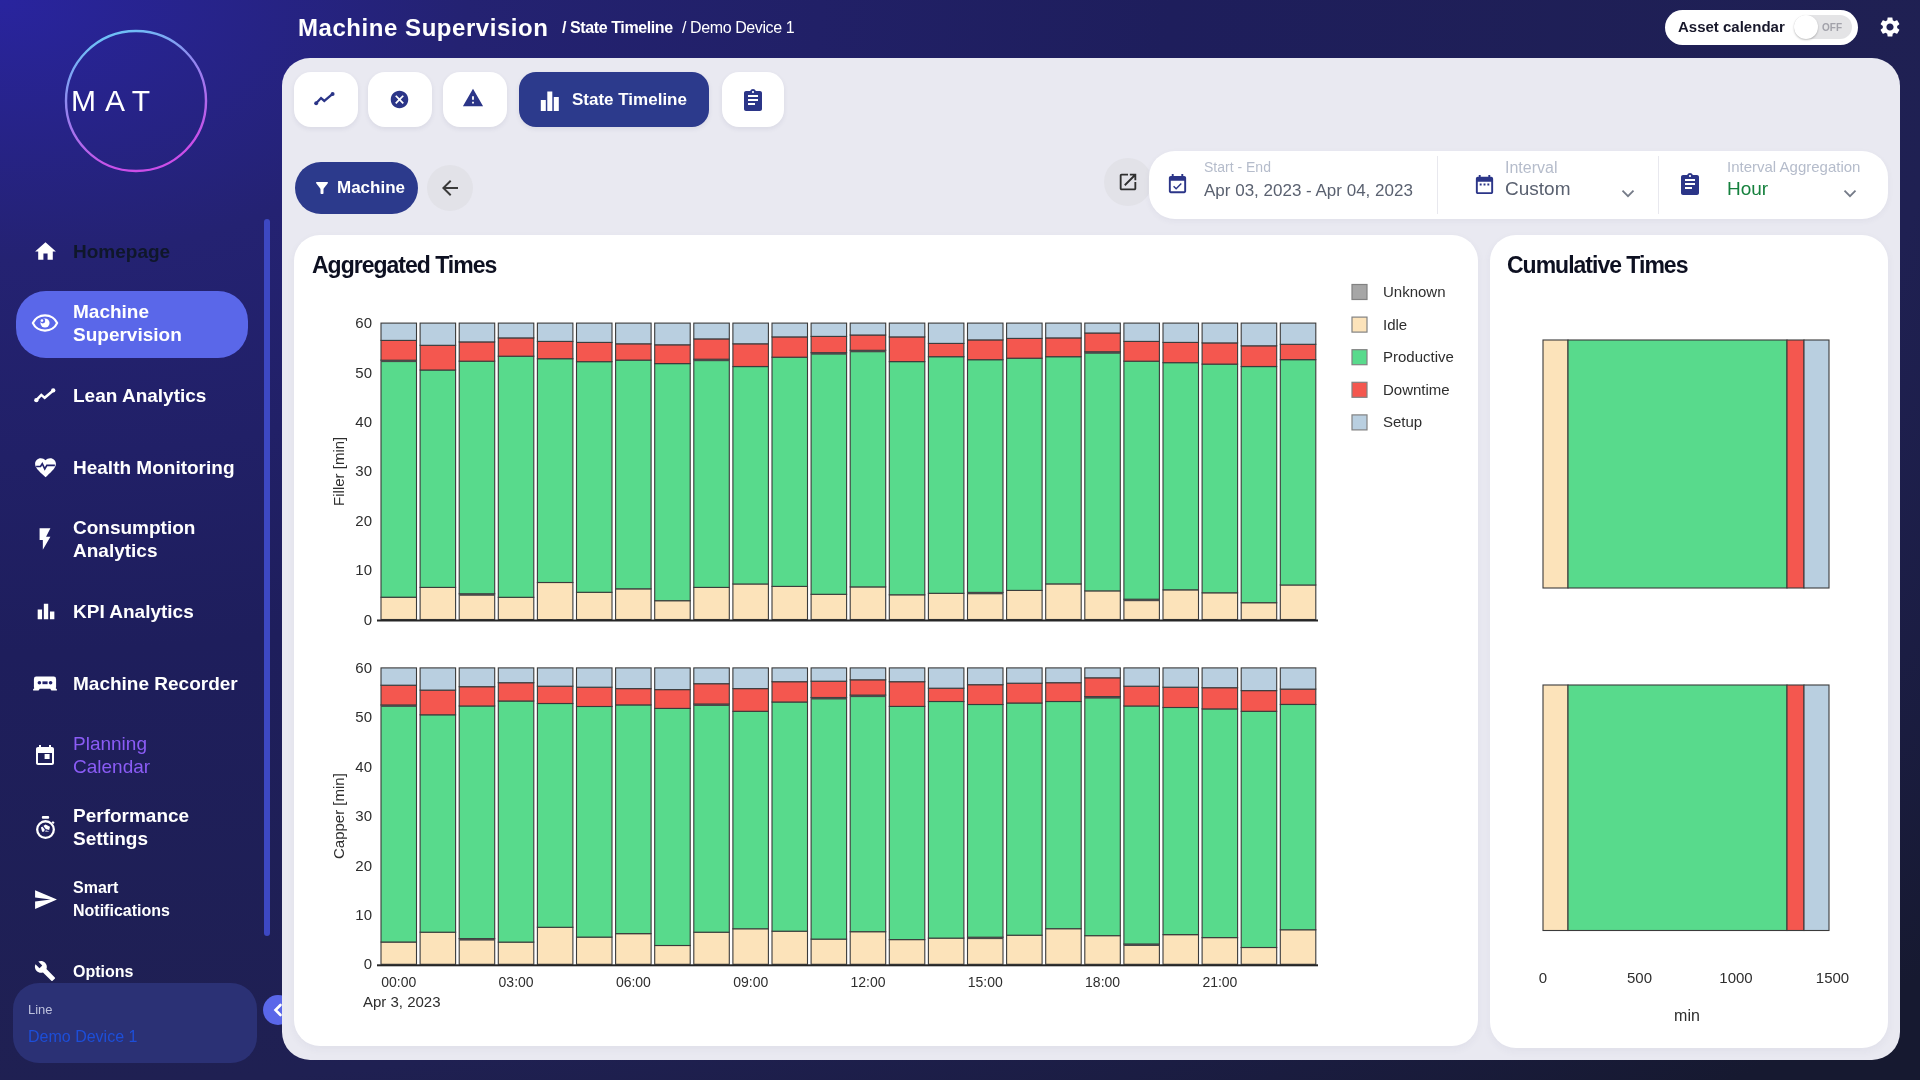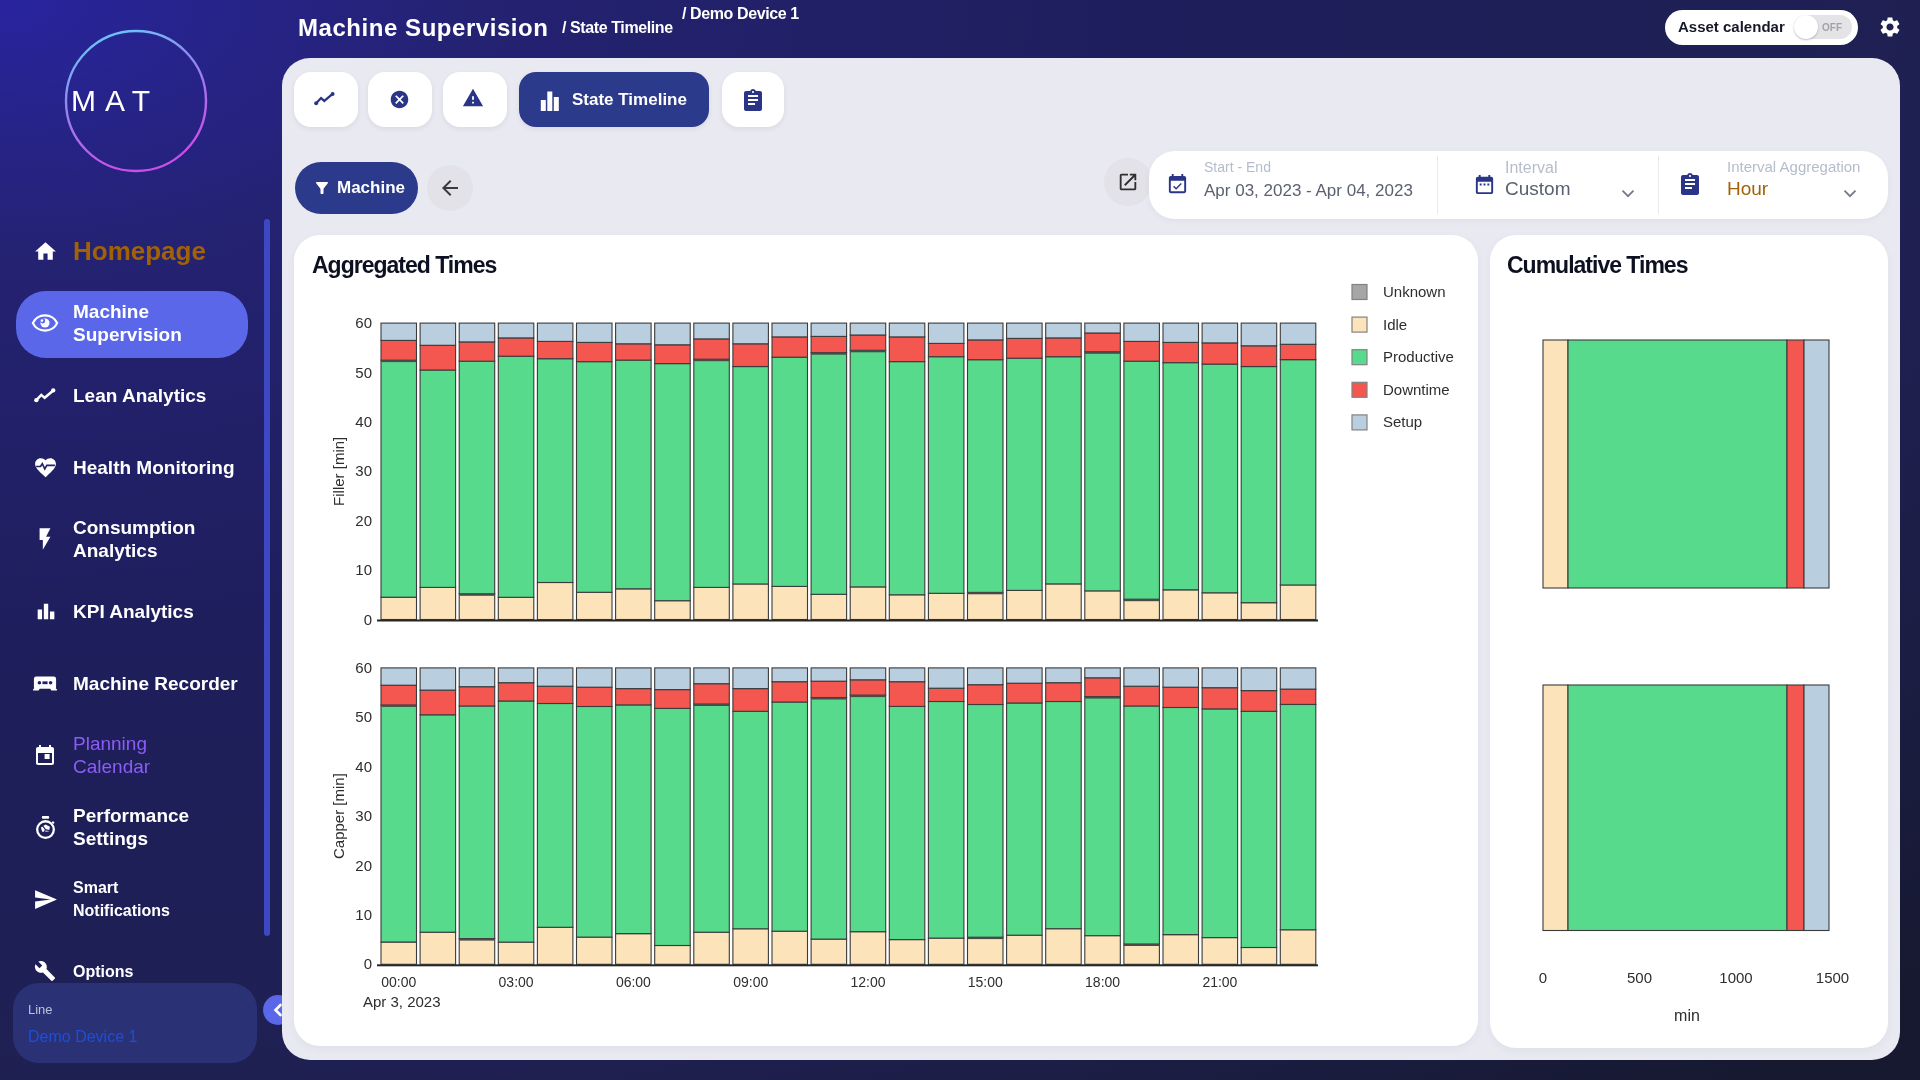--- a/index.html
+++ b/index.html
@@ -17,21 +17,21 @@
       </linearGradient>
     </defs>
 <circle cx="74" cy="74" r="70" fill="none" stroke="url(#lg)" stroke-width="2.4"></circle>
   </svg>
 <div class="abs" style="left:62px;top:84px;width:148px;text-align:left;color:#fff;font-size:30px;letter-spacing:9px;text-indent:9px;font-weight:400">MAT</div>
 <div class="abs" style="left:264px;top:219px;width:6px;height:717px;border-radius:3px;background:#3d48c3"></div>
 <div class="abs" style="left:16px;top:291px;width:232px;height:67px;border-radius:30px;background:#5a67e9"></div>
 <svg style="position:absolute;left:32.5px;top:238.5px" width="25" height="25" viewBox="0 0 24 24">
     <path d="M10 20v-6h4v6h5v-8h3L12 3 2 12h3v8z" fill="#fff"></path>
   </svg>
-<div class="abs" style="left:73px;top:239.5px;width:200px;font-size:26px;font-weight:700;color:#a16207;line-height:23px">Homepage</div>
+<div class="abs" style="left:73px;top:239.5px;width:200px;font-size:19px;font-weight:700;color:#0f172a;line-height:23px">Homepage</div>
 <svg class="abs" style="left:31.0px;top:308.5px" width="28" height="28" viewBox="0 0 24 24">
 <path d="M12 5.5C7 5.5 3.1 8.6 1.6 12c1.5 3.4 5.4 6.5 10.4 6.5s8.9-3.1 10.4-6.5C20.9 8.6 17 5.5 12 5.5z" fill="none" stroke="#fff" stroke-width="1.8"></path>
 <circle cx="12" cy="12" r="3.9" fill="#fff"></circle>
 <circle cx="10.1" cy="10.3" r="2.1" fill="#5a67e9"></circle>
 <circle cx="9.4" cy="9.9" r="1.15" fill="#fff"></circle>
   </svg>
 <div class="abs" style="left:73px;top:299.5px;width:200px;font-size:19px;font-weight:700;color:#fff;line-height:23px">Machine<br>Supervision</div>
 <svg class="abs" style="left:32.0px;top:382.0px" width="26" height="26" viewBox="0 0 24 24">
 <circle cx="4" cy="16.8" r="2" fill="#fff"></circle>
     <circle cx="19.6" cy="7.8" r="2" fill="#fff"></circle>
@@ -81,21 +81,21 @@
 <div class="abs" style="left:73px;top:959.5px;width:200px;font-size:16px;font-weight:700;color:#fff;line-height:23px">Options</div>
 <div class="abs" style="left:13px;top:983px;width:244px;height:80px;border-radius:26px;background:#2b3175"></div>
 <div class="abs" style="left:28px;top:1002px;font-size:13px;color:#bcc0dc">Line</div>
 <div class="abs" style="left:28px;top:1028px;font-size:16px;color:#1d4ed8">Demo Device 1</div>
 <div class="abs" style="left:263px;top:995px;width:30px;height:30px;border-radius:50%;background:#5a67e9"></div>
 <svg class="abs" style="left:266px;top:998px" width="24" height="24" viewBox="0 0 24 24">
     <path d="M14.5 7l-5 5 5 5" stroke="#fff" stroke-width="2.6" fill="none" stroke-linecap="round"></path>
   </svg>
 <div class="abs" style="left:298px;top:14px;font-size:24px;font-weight:700;letter-spacing:0.55px;color:#fff">Machine Supervision</div>
 <div class="abs" style="left:562px;top:19px;font-size:16px;font-weight:600;letter-spacing:-0.4px;color:#fff">/ State Timeline</div>
-<div class="abs" style="left:682px;top:5px;font-size:16px;font-weight:700;letter-spacing:-0.4px;color:#fff">/ Demo Device 1</div>
+<div class="abs" style="left:682px;top:19px;font-size:16px;font-weight:400;letter-spacing:-0.4px;color:#fff">/ Demo Device 1</div>
 <div class="abs" style="left:1665px;top:10px;width:193px;height:35px;border-radius:18px;background:#fff"></div>
 <div class="abs" style="left:1678px;top:18px;font-size:15px;font-weight:700;color:#17172a">Asset calendar</div>
 <div class="abs" style="left:1794px;top:15px;width:58px;height:24px;border-radius:12px;background:#e4e4e6"></div>
 <div class="abs" style="left:1794px;top:15px;width:24px;height:24px;border-radius:50%;background:#fff;box-shadow:0 1px 2px rgba(0,0,0,.25)"></div>
 <div class="abs" style="left:1822px;top:22px;font-size:10px;font-weight:700;color:#a2a2aa">OFF</div>
 <svg style="position:absolute;left:1878px;top:15px" width="24" height="24" viewBox="0 0 24 24">
     <path d="M19.14 12.94c.04-.3.06-.61.06-.94 0-.32-.02-.64-.07-.94l2.03-1.58c.18-.14.23-.41.12-.61l-1.92-3.32c-.12-.22-.37-.29-.59-.22l-2.39.96c-.5-.38-1.03-.7-1.62-.94l-.36-2.54c-.04-.24-.24-.41-.48-.41h-3.84c-.24 0-.43.17-.47.41l-.36 2.54c-.59.24-1.13.57-1.62.94l-2.39-.96c-.22-.08-.47 0-.59.22L2.74 8.87c-.12.21-.08.47.12.61l2.03 1.58c-.05.3-.09.63-.09.94s.02.64.07.94l-2.03 1.58c-.18.14-.23.41-.12.61l1.92 3.32c.12.22.37.29.59.22l2.39-.96c.5.38 1.03.7 1.62.94l.36 2.54c.05.24.24.41.48.41h3.84c.24 0 .44-.17.47-.41l.36-2.54c.59-.24 1.13-.56 1.62-.94l2.39.96c.22.08.47 0 .59-.22l1.92-3.32c.12-.22.07-.47-.12-.61l-2.01-1.58zM12 15.6c-1.98 0-3.6-1.62-3.6-3.6s1.62-3.6 3.6-3.6 3.6 1.62 3.6 3.6-1.62 3.6-3.6 3.6z" fill="#fff"></path>
   </svg>
 <div class="abs" style="left:282px;top:58px;width:1618px;height:1002px;border-radius:28px;background:#e9e9f1"></div>
 <div class="abs" style="left:294px;top:72px;width:64px;height:55px;border-radius:17px;background:#fff;box-shadow:0 2px 5px rgba(40,40,90,.08)"></div>
@@ -149,21 +149,21 @@
 <div class="abs" style="left:1505px;top:159px;font-size:16px;color:#b5bccb">Interval</div>
 <div class="abs" style="left:1505px;top:178px;font-size:19px;color:#5a6170">Custom</div>
 <svg class="abs" style="left:1617px;top:182px" width="22" height="22" viewBox="0 0 24 24">
     <path d="M6 9.5l6 6 6-6" stroke="#757b88" stroke-width="2" fill="none"></path>
   </svg>
 <div class="abs" style="left:1658px;top:156px;width:1px;height:58px;background:#e8e8ee"></div>
 <svg style="position:absolute;left:1678px;top:172px" width="24" height="24" viewBox="0 0 24 24">
     <path d="M19 3h-4.18C14.4 1.84 13.3 1 12 1c-1.3 0-2.4.84-2.82 2H5c-1.1 0-2 .9-2 2v16c0 1.1.9 2 2 2h14c1.1 0 2-.9 2-2V5c0-1.1-.9-2-2-2zm-7 0c.55 0 1 .45 1 1s-.45 1-1 1-1-.45-1-1 .45-1 1-1zm2 14H7v-2h7v2zm3-4H7v-2h10v2zm0-4H7V7h10v2z" fill="#2b3588"></path>
   </svg>
 <div class="abs" style="left:1727px;top:158px;font-size:15px;color:#b5bccb">Interval Aggregation</div>
-<div class="abs" style="left:1727px;top:178px;font-size:19px;color:#a16207">Hour</div>
+<div class="abs" style="left:1727px;top:178px;font-size:19px;color:#15803d">Hour</div>
 <svg class="abs" style="left:1839px;top:182px" width="22" height="22" viewBox="0 0 24 24">
     <path d="M6 9.5l6 6 6-6" stroke="#757b88" stroke-width="2" fill="none"></path>
   </svg>
 <div class="abs" style="left:294px;top:235px;width:1184px;height:811px;border-radius:26px;background:#fff;box-shadow:0 3px 8px rgba(50,50,100,.05)"></div>
 <div class="abs" style="left:1490px;top:235px;width:398px;height:813px;border-radius:26px;background:#fff;box-shadow:0 3px 8px rgba(50,50,100,.05)"></div>
 <div class="abs" style="left:312px;top:252px;font-size:23px;font-weight:700;letter-spacing:-1px;color:#0d1021">Aggregated Times</div>
 <div class="abs" style="left:1507px;top:252px;font-size:23px;font-weight:700;letter-spacing:-1px;color:#0d1021">Cumulative Times</div>
 <svg class="abs" style="left:0;top:0" width="1920" height="1080">
 <text x="372" y="624.5" text-anchor="end" font-size="15" fill="#2e2e2e">0</text>
 <text x="372" y="575.1" text-anchor="end" font-size="15" fill="#2e2e2e">10</text>

